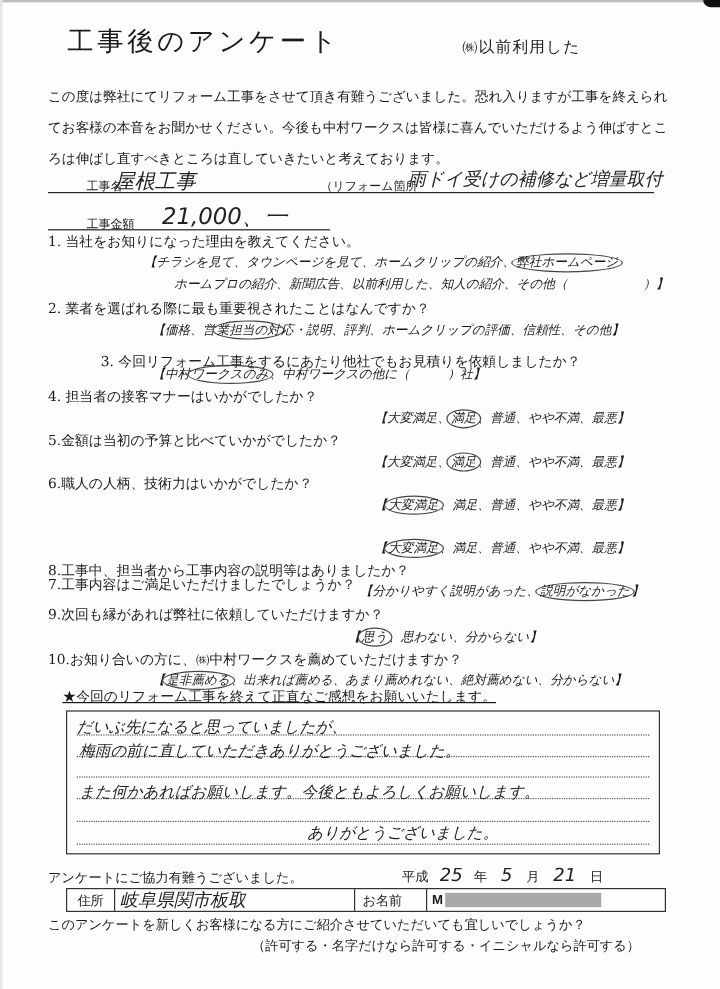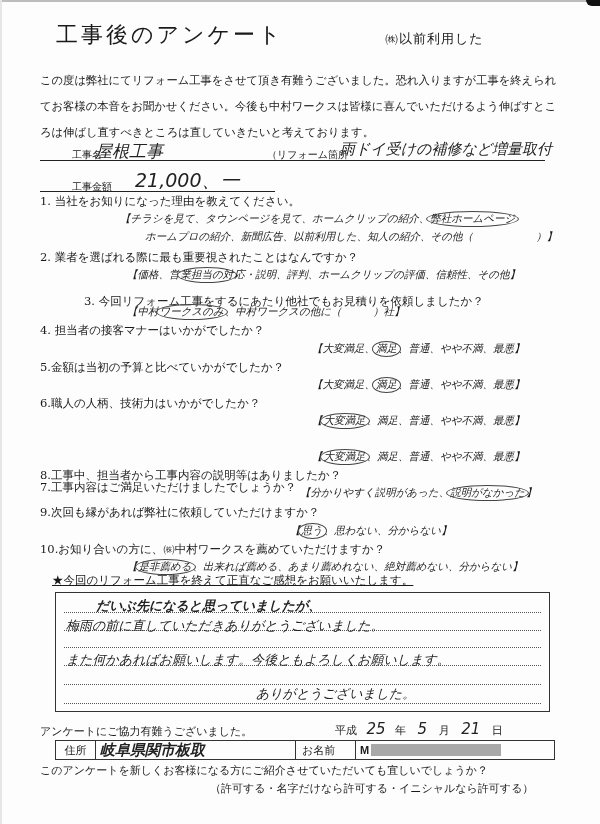--- a/index.html
+++ b/index.html
@@ -136,21 +136,21 @@
 
   <div class="abs q" style="left:52px; top:573px;text-decoration:underline;">★今回のリフォーム工事を終えて正直なご感想をお願いいたします。</div>
 
   <div class="essay-box">
     <div class="essay-line" style="top:19px;"></div>
     <div class="essay-line" style="top:37px;"></div>
     <div class="essay-line" style="top:54px;"></div>
     <div class="essay-line" style="top:72px;"></div>
     <div class="essay-line" style="top:91px;"></div>
     <div class="essay-line" style="top:110px;"></div>
-    <div class="essay-text" style="left:40px; top:4px;font-weight:bold;">だいぶ先になると思っていましたが、</div>
+    <div class="essay-text" style="left:8px; top:4px;">だいぶ先になると思っていましたが、</div>
     <div class="essay-text" style="left:10px; top:24px;">梅雨の前に直していただきありがとうございました。</div>
     <div class="essay-text" style="left:10px; top:58px;">また何かあればお願いします。今後ともよろしくお願いします。</div>
     <div class="essay-text" style="left:200px; top:92px;">ありがとうございました。</div>
   </div>
 
   <div class="abs" style="left:40px; top:724px; font-size:11px;">アンケートにご協力有難うございました。</div>
   <div class="abs" style="left:335px; top:720px; font-size:11px;">
     <span>平成</span>
     <span class="hand" style="font-size:15px; margin:0 6px;">25</span>
     <span>年</span>
@@ -158,21 +158,21 @@
     <span>月</span>
     <span class="hand" style="font-size:15px; margin:0 8px;">21</span>
     <span>日</span>
   </div>
 
   <div class="info-table">
     <div style="width:40px; justify-content:center;">
         <span>住所</span>
       </div>
     <div style="width:200px; padding-left:4px;">
-        <span class="hand" style="font-size:15px;font-weight:bold;">岐阜県関市板取</span>
+        <span class="hand" style="font-size:15px;">岐阜県関市板取</span>
       </div>
     <div style="width:60px; padding-left:6px;">
         <span>お名前</span>
       </div>
     <div style="flex:1; padding-left:4px;">
         <b style="font-family:'Liberation Sans',sans-serif;">M</b>
         <span class="redact"></span>
       </div>
   </div>
 

